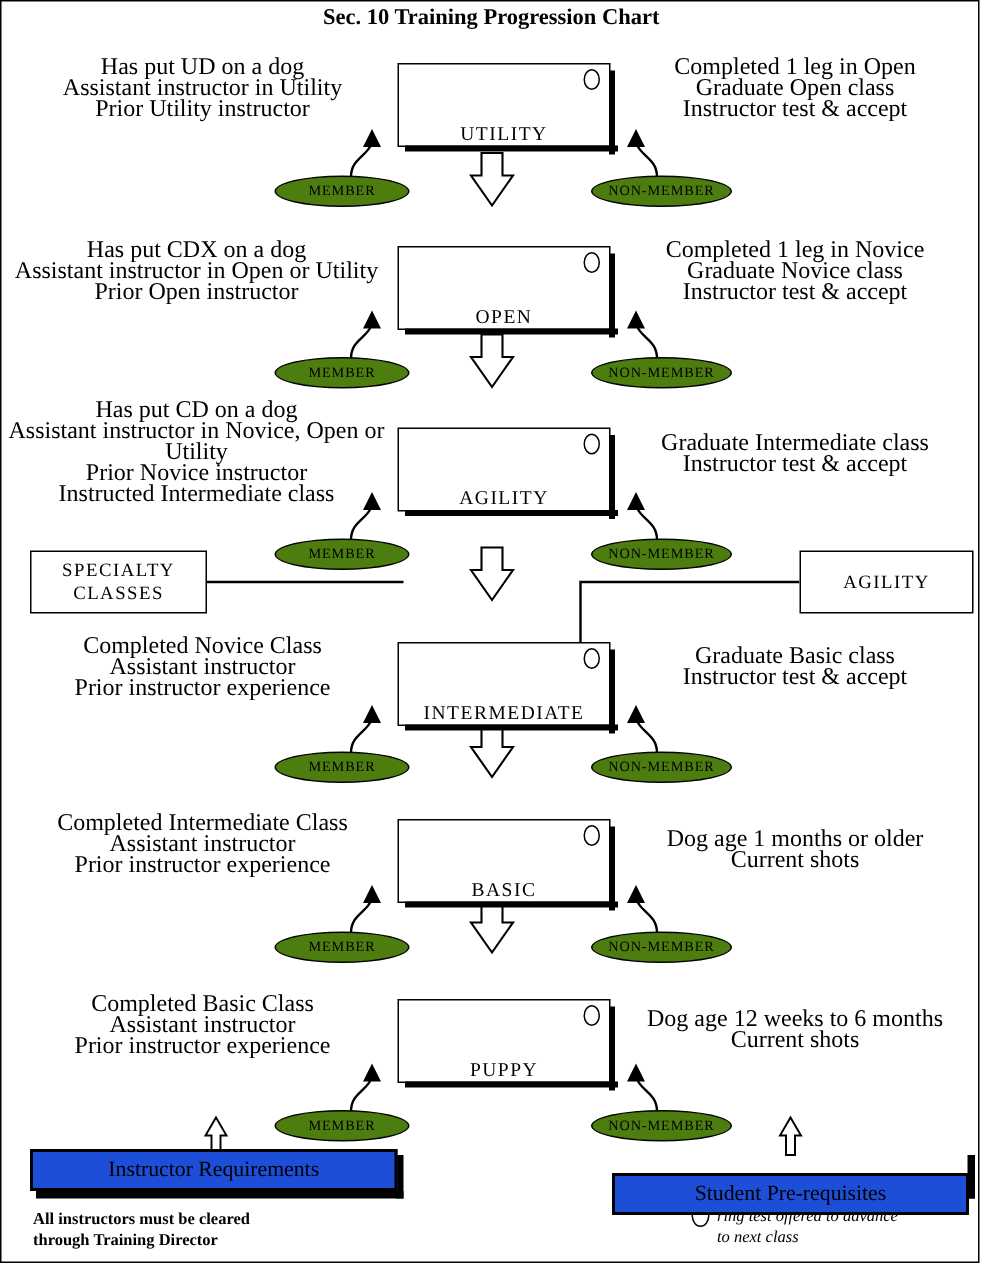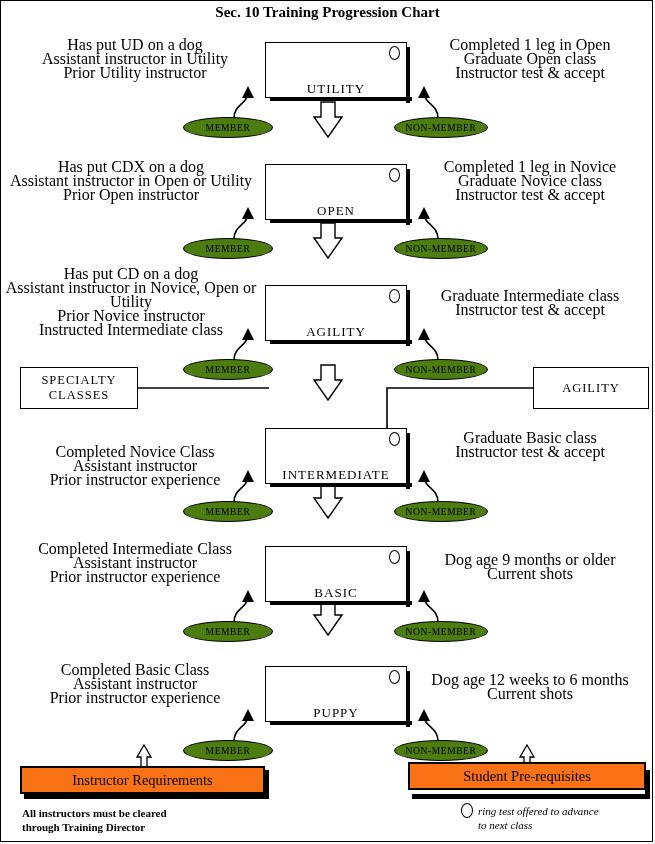--- a/index.html
+++ b/index.html
@@ -48,21 +48,21 @@
   .sbox{
     position:absolute;
     border:1.5px solid #000;background:#fff;box-sizing:border-box;
     display:flex;align-items:center;justify-content:center;text-align:center;
     font-size:12.5px;letter-spacing:1px;
     z-index:5;
   }
   
   .bbox{
     position:absolute;
-    border:2px solid #000;background:#f97316;box-sizing:border-box;
+    border:2px solid #000;background:#1d4ed8;box-sizing:border-box;
     display:flex;align-items:center;justify-content:center;
     font-size:14.5px;
     z-index:5;
   }
   .bshadow{position:absolute;background:#000;z-index:4;}
   
   .txt{
     position:absolute;font-size:16px;line-height:14px;text-align:center;
     white-space:pre-line;
   }
@@ -200,21 +200,21 @@
   </div>
 
   <div class="bshadow" style="left:24px;top:794px;width:245px;height:5px;"></div>
   <div class="bshadow" style="left:264px;top:770px;width:5px;height:29px;"></div>
   <div class="bbox" style="left:20px;top:766px;width:245px;height:28px;">
     <span>Instructor Requirements</span>
   </div>
 
   <div class="bshadow" style="left:412px;top:794px;width:238px;height:5px;"></div>
   <div class="bshadow" style="left:645px;top:770px;width:5px;height:29px;"></div>
-  <div class="bbox" style="left:408px;top:762px;width:238px;height:28px;">
+  <div class="bbox" style="left:408px;top:782px;width:238px;height:28px;">
     <span>Student Pre-requisites</span>
   </div>
 
   <div class="ell" style="left:183px;top:117px;">
       <span>MEMBER</span>
     </div>
   <div class="ell" style="left:183px;top:238px;">
       <span>MEMBER</span>
     </div>
   <div class="ell" style="left:183px;top:359px;">
@@ -252,41 +252,41 @@
   <div class="txt" style="left:10px;top:38px;width:250px;">Has put UD on a dog
 Assistant instructor in Utility
 Prior Utility instructor</div>
   <div class="txt" style="left:0px;top:267px;width:262px;">Has put CD on a dog
 Assistant instructor in Novice, Open or Utility
 Prior Novice instructor
 Instructed Intermediate class</div>
   <div class="txt" style="left:0px;top:160px;width:262px;">Has put CDX on a dog
 Assistant instructor in Open or Utility
 Prior Open instructor</div>
-  <div class="txt" style="left:10px;top:424px;width:250px;margin-top:21px;">Completed Novice Class
+  <div class="txt" style="left:10px;top:424px;width:250px;">Completed Novice Class
 Assistant instructor
 Prior instructor experience</div>
   <div class="txt" style="left:10px;top:542px;width:250px;">Completed Intermediate Class
 Assistant instructor
 Prior instructor experience</div>
   <div class="txt" style="left:10px;top:663px;width:250px;">Completed Basic Class
 Assistant instructor
 Prior instructor experience</div>
 
   <div class="txt" style="left:415px;top:38px;width:230px;">Completed 1 leg in Open
 Graduate Open class
 Instructor test &amp; accept</div>
   <div class="txt" style="left:415px;top:160px;width:230px;">Completed 1 leg in Novice
 Graduate Novice class
 Instructor test &amp; accept</div>
   <div class="txt" style="left:415px;top:289px;width:230px;">Graduate Intermediate class
 Instructor test &amp; accept</div>
   <div class="txt" style="left:415px;top:431px;width:230px;">Graduate Basic class
 Instructor test &amp; accept</div>
-  <div class="txt" style="left:415px;top:553px;width:230px;">Dog age 9 months or older
+  <div class="txt" style="left:415px;top:553px;width:230px;">Dog age 1 months or older
 Current shots</div>
   <div class="txt" style="left:415px;top:673px;width:230px;">Dog age 12 weeks to 6 months
 Current shots</div>
 
   <div class="footnote" style="left:22px;top:806px;width:280px;">All instructors must be cleared
 through Training Director</div>
 
   <div class="legend-ring" style="left:461px;top:803px;"></div>
   <div class="legend-txt" style="left:478px;top:804px;width:180px;">ring test offered to advance
 to next class</div>

